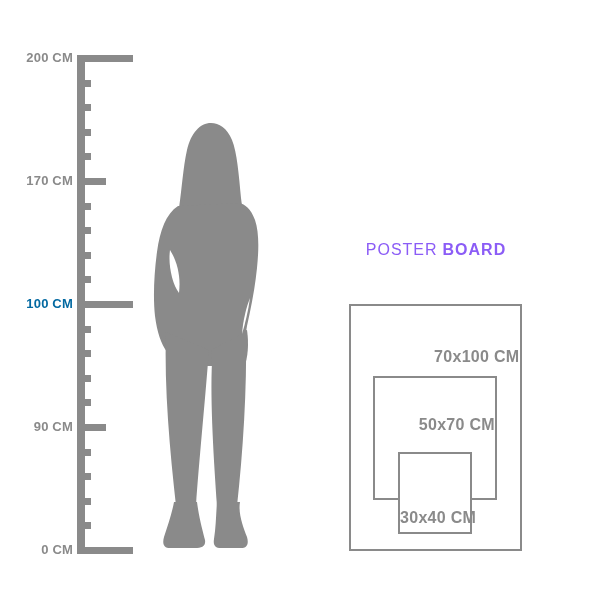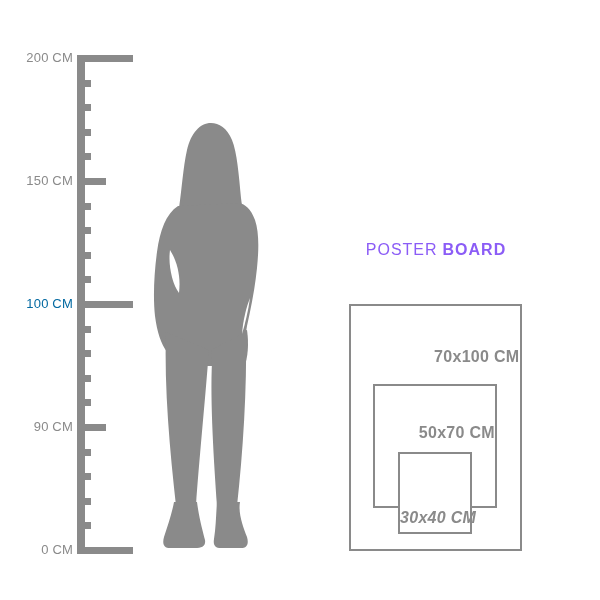--- a/index.html
+++ b/index.html
@@ -9,21 +9,21 @@
     overflow:hidden;
   }
   .stage{position:relative;width:600px;height:600px;background:#ffffff;}
 
   
   .ruler{position:absolute;left:0;top:0;width:140px;height:600px;}
   .ruler-spine{position:absolute;}
   .tick{position:absolute;}
   .tick-label{
     position:absolute;left:6px;width:67px;text-align:right;
-    font-size:13px;font-weight:normal;letter-spacing:0.2px;line-height:16px;
+    font-size:13px;font-weight:bold;letter-spacing:0.2px;line-height:16px;
     white-space:nowrap;
   }
 
   
   .silhouette{position:absolute;left:145px;top:118px;width:130px;height:440px;}
 
   
   .pb-title{
     position:absolute;left:436px;top:241px;transform:translateX(-50%);
     font-size:16px;letter-spacing:1px;white-space:nowrap;
@@ -42,21 +42,21 @@
 
   <div class="ruler">
     <div class="ruler-spine" style="left: 77px; top: 55px; width: 8px; height: 498px; background: rgb(138, 138, 138);"></div>
   <div class="tick" style="left: 77px; top: 55px; width: 56px; height: 7px; background: rgb(138, 138, 138);"></div>
       <div class="tick-label" style="top: 50px; color: rgb(138, 138, 138);">200 CM</div>
       <div class="tick" style="left: 77px; top: 79.6px; width: 14px; height: 7px; background: rgb(138, 138, 138);"></div>
       <div class="tick" style="left: 77px; top: 104.2px; width: 14px; height: 7px; background: rgb(138, 138, 138);"></div>
       <div class="tick" style="left: 77px; top: 128.8px; width: 14px; height: 7px; background: rgb(138, 138, 138);"></div>
       <div class="tick" style="left: 77px; top: 153.4px; width: 14px; height: 7px; background: rgb(138, 138, 138);"></div>
       <div class="tick" style="left: 77px; top: 178px; width: 29px; height: 7px; background: rgb(138, 138, 138);"></div>
-      <div class="tick-label" style="top: 173px; color: rgb(138, 138, 138);">150 CM</div>
+      <div class="tick-label" style="top: 173px; color: rgb(138, 138, 138);">170 CM</div>
       <div class="tick" style="left: 77px; top: 202.6px; width: 14px; height: 7px; background: rgb(138, 138, 138);"></div>
       <div class="tick" style="left: 77px; top: 227.2px; width: 14px; height: 7px; background: rgb(138, 138, 138);"></div>
       <div class="tick" style="left: 77px; top: 251.8px; width: 14px; height: 7px; background: rgb(138, 138, 138);"></div>
       <div class="tick" style="left: 77px; top: 276.4px; width: 14px; height: 7px; background: rgb(138, 138, 138);"></div>
       <div class="tick" style="left: 77px; top: 301px; width: 56px; height: 7px; background: rgb(138, 138, 138);"></div>
       <div class="tick-label" style="top: 296px; color: #0369a1;">100 CM</div>
       <div class="tick" style="left: 77px; top: 325.6px; width: 14px; height: 7px; background: rgb(138, 138, 138);"></div>
       <div class="tick" style="left: 77px; top: 350.2px; width: 14px; height: 7px; background: rgb(138, 138, 138);"></div>
       <div class="tick" style="left: 77px; top: 374.8px; width: 14px; height: 7px; background: rgb(138, 138, 138);"></div>
       <div class="tick" style="left: 77px; top: 399.4px; width: 14px; height: 7px; background: rgb(138, 138, 138);"></div>
@@ -115,21 +115,21 @@
   </svg>
 
   <div class="pb-title" style="color: #8b5cf6;">
     <span>POSTER</span><span class="bold">BOARD</span>
   </div>
 
   <div id="boards">
       <div class="board-rect" style="left: 348.5px; top: 304px; width: 173px; height: 247px; border: 2px solid rgb(138, 138, 138);">
         <div class="board-label" style="top: 42px; color: rgb(138, 138, 138);">70x100 CM</div>
       </div>
-      <div class="board-rect" style="left: 373px; top: 384px; width: 124px; height: 124px; border: 2px solid rgb(138, 138, 138); padding-left: 36px;">
+      <div class="board-rect" style="left: 373px; top: 376px; width: 124px; height: 124px; border: 2px solid rgb(138, 138, 138); padding-left: 36px;">
         <div class="board-label" style="top: 38px; color: rgb(138, 138, 138);">50x70 CM</div>
       </div>
-      <div class="board-rect" style="left: 398px; top: 452px; width: 74px; height: 82px; border: 2px solid rgb(138, 138, 138); font-style: italic;">
+      <div class="board-rect" style="left: 398px; top: 452px; width: 74px; height: 82px; border: 2px solid rgb(138, 138, 138);">
         <div class="board-label" style="top: 55px; color: rgb(138, 138, 138);">30x40 CM</div>
       </div>
     </div>
 
 </div>
 
 </body></html>

